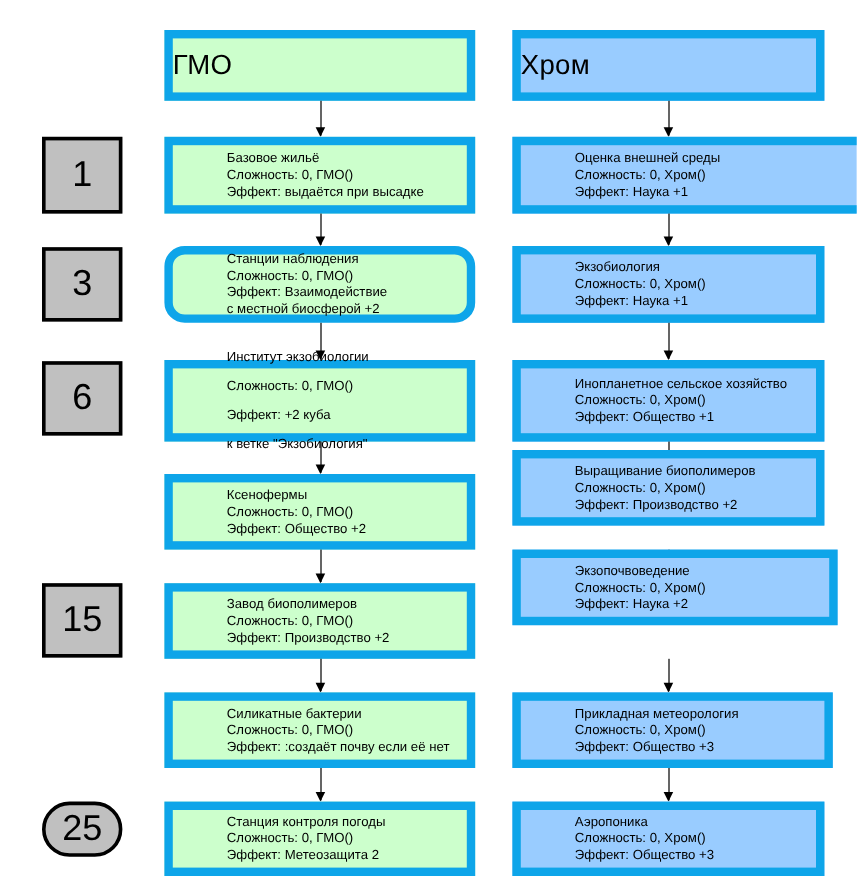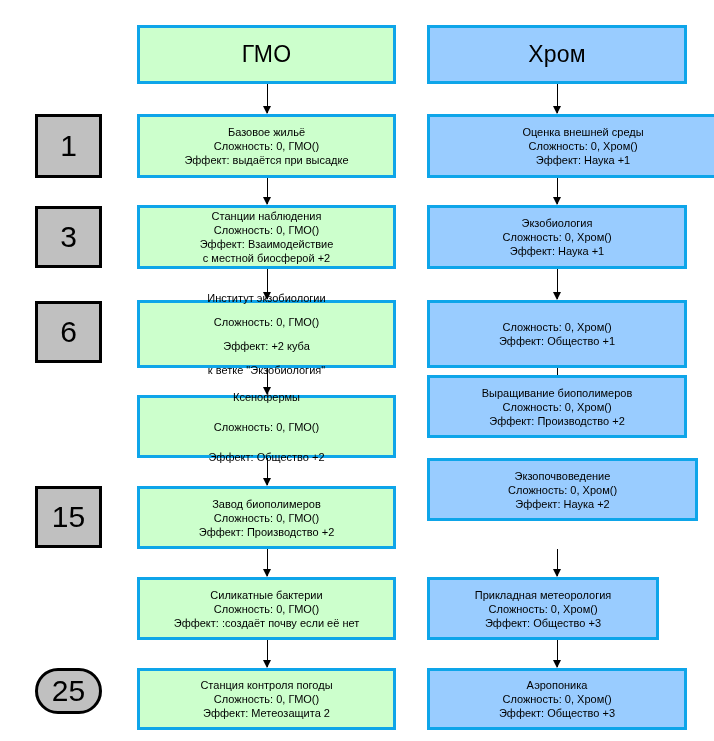--- a/index.html
+++ b/index.html
@@ -18,24 +18,24 @@
     width: 714px;
     height: 741px;
     background: #ffffff;
     overflow: hidden;
   }
 
   
   .node {
     position: absolute;
     box-sizing: border-box;
-    border: 3px solid #0ea5e9;
+    border: 7px solid #0ea5e9;
     display: flex;
     flex-direction: column;
-    align-items: center;
+    align-items: flex-start;
     justify-content: center;
     text-align: center;
     color: #000000;
   }
 
   
   .header-node {
     top: 25px;
     height: 59px;
     font-size: 23px;
@@ -49,20 +49,21 @@
 
   
   .tech-node {
     font-size: 11px;
     line-height: 14px;
     padding: 2px 5px;
   }
   .tech-node .line {
     display: block;
     white-space: nowrap;
+    margin-left: 40px;
   }
 
   
   .col-green { background: #ccffcc; }
   .col-blue  { background: #99ccff; }
 
   
   .badge {
     position: absolute;
     box-sizing: border-box;
@@ -118,35 +119,35 @@
     <div class="node header-node col-green" style="left: 137px; width: 259px;">
       <span class="node-title">ГМО</span>
     </div>
     <div class="arrow" style="left: 266.5px; top: 84px; height: 29px;"></div>
     <div class="node tech-node col-green" style="left: 137px; width: 259px; top: 114px; height: 64px;">
       <span class="line">Базовое жильё</span>
       <span class="line">Сложность: 0, ГМО()</span>
       <span class="line">Эффект: выдаётся при высадке</span>
     </div>
     <div class="arrow" style="left: 266.5px; top: 178px; height: 26px;"></div>
-    <div class="node tech-node col-green" style="left: 137px; width: 259px; top: 205px; height: 64px;">
+    <div class="node tech-node col-green" style="left: 137px; width: 259px; top: 205px; height: 64px; border-radius: 17px;">
       <span class="line">Станции наблюдения</span>
       <span class="line">Сложность: 0, ГМО()</span>
       <span class="line">Эффект: Взаимодействие</span>
       <span class="line">с местной биосферой +2</span>
     </div>
     <div class="arrow" style="left: 266.5px; top: 269px; height: 30px;"></div>
     <div class="node tech-node col-green" style="left: 137px; width: 259px; top: 300px; height: 68px; gap: 10px;">
       <span class="line">Институт экзобиологии</span>
       <span class="line">Сложность: 0, ГМО()</span>
       <span class="line">Эффект: +2 куба</span>
       <span class="line">к ветке "Экзобиология"</span>
     </div>
     <div class="arrow" style="left: 266.5px; top: 368px; height: 26px;"></div>
-    <div class="node tech-node col-green" style="left: 137px; width: 259px; top: 395px; height: 63px; gap: 16px;">
+    <div class="node tech-node col-green" style="left: 137px; width: 259px; top: 395px; height: 63px;">
       <span class="line">Ксенофермы</span>
       <span class="line">Сложность: 0, ГМО()</span>
       <span class="line">Эффект: Общество +2</span>
     </div>
     <div class="arrow" style="left: 266.5px; top: 458px; height: 27px;"></div>
     <div class="node tech-node col-green" style="left: 137px; width: 259px; top: 486px; height: 63px;">
       <span class="line">Завод биополимеров</span>
       <span class="line">Сложность: 0, ГМО()</span>
       <span class="line">Эффект: Производство +2</span>
     </div>
@@ -172,37 +173,38 @@
       <span class="line">Эффект: Наука +1</span>
     </div>
     <div class="arrow" style="left: 557px; top: 178px; height: 26px;"></div>
     <div class="node tech-node col-blue" style="left: 427px; width: 260px; top: 205px; height: 64px;">
       <span class="line">Экзобиология</span>
       <span class="line">Сложность: 0, Хром()</span>
       <span class="line">Эффект: Наука +1</span>
     </div>
     <div class="arrow" style="left: 557px; top: 269px; height: 30px;"></div>
     <div class="node tech-node col-blue" style="left: 427px; width: 260px; top: 300px; height: 68px;">
+      <span class="line">Инопланетное сельское хозяйство</span>
       <span class="line">Сложность: 0, Хром()</span>
       <span class="line">Эффект: Общество +1</span>
     </div>
     <div class="arrow" style="left: 557px; top: 368px; height: 26px;"></div>
     <div class="node tech-node col-blue" style="left: 427px; width: 260px; top: 375px; height: 63px;">
       <span class="line">Выращивание биополимеров</span>
       <span class="line">Сложность: 0, Хром()</span>
       <span class="line">Эффект: Производство +2</span>
     </div>
     <div class="arrow" style="left: 557px; top: 458px; height: 27px;"></div>
     <div class="node tech-node col-blue" style="left: 427px; width: 271px; top: 458px; height: 63px;">
       <span class="line">Экзопочвоведение</span>
       <span class="line">Сложность: 0, Хром()</span>
       <span class="line">Эффект: Наука +2</span>
     </div>
     <div class="arrow" style="left: 557px; top: 549px; height: 27px;"></div>
-    <div class="node tech-node col-blue" style="left: 427px; width: 232px; top: 577px; height: 63px;">
+    <div class="node tech-node col-blue" style="left: 427px; width: 267px; top: 577px; height: 63px;">
       <span class="line">Прикладная метеорология</span>
       <span class="line">Сложность: 0, Хром()</span>
       <span class="line">Эффект: Общество +3</span>
     </div>
     <div class="arrow" style="left: 557px; top: 640px; height: 27px;"></div>
     <div class="node tech-node col-blue" style="left: 427px; width: 260px; top: 668px; height: 62px;">
       <span class="line">Аэропоника</span>
       <span class="line">Сложность: 0, Хром()</span>
       <span class="line">Эффект: Общество +3</span>
     </div>

